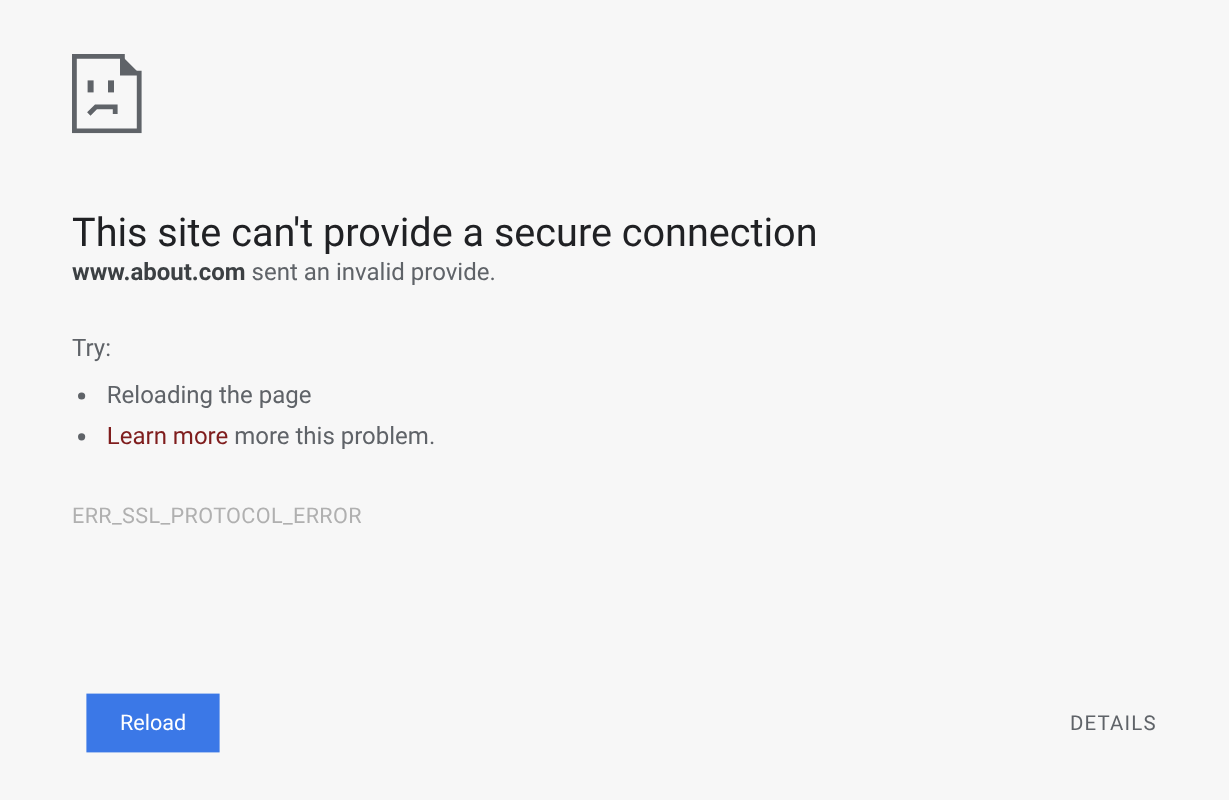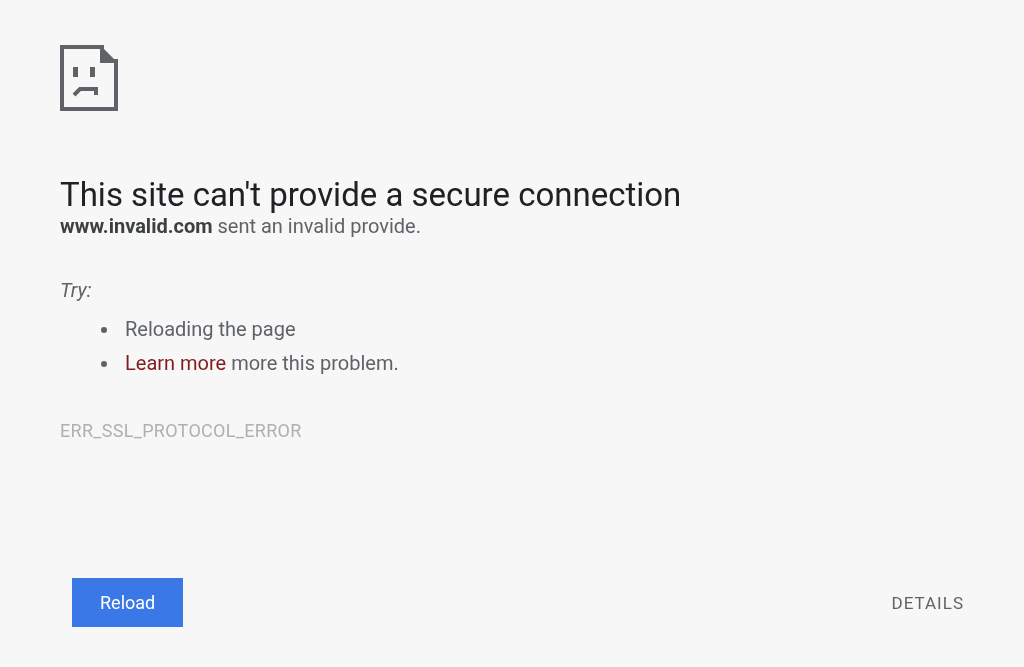--- a/index.html
+++ b/index.html
@@ -30,25 +30,24 @@
       margin-bottom: 40px;
     }
     .subtitle .host {
       font-weight: 700;
       color: #3c4043;
     }
     .try-label {
       font-size: 20px;
       color: #5f6368;
       margin-bottom: 10px;
-      font-style: italic;
     }
     ul.suggestions {
       list-style: disc;
-      margin-left: 60px;
+      margin-left: 24px;
       color: #5f6368;
       font-size: 20px;
       line-height: 1.7;
       margin-bottom: 40px;
     }
     ul.suggestions li {
       padding-left: 5px;
     }
     .link {
       color: #7f1d1d;
@@ -103,21 +102,21 @@
     <rect x="13" y="22" width="5" height="10" fill="#5f6368"></rect>
     <rect x="30" y="22" width="5" height="10" fill="#5f6368"></rect>
 
     <path d="M 14 50 L 20 44 L 36 44 L 36 50" fill="none" stroke="#5f6368" stroke-width="4"></path>
   </svg>
 </div>
 
 <h1 class="heading">This site can't provide a secure connection</h1>
 
 <p class="subtitle">
-  <span class="host">www.invalid.com</span><span> sent an invalid provide.</span>
+  <span class="host">www.about.com</span><span> sent an invalid provide.</span>
 </p>
 
 <p class="try-label">Try:</p>
 
 <ul class="suggestions">
   <li>Reloading the page</li>
   <li>
     <span class="link">Learn more</span><span> more this problem.</span>
   </li>
 </ul>

